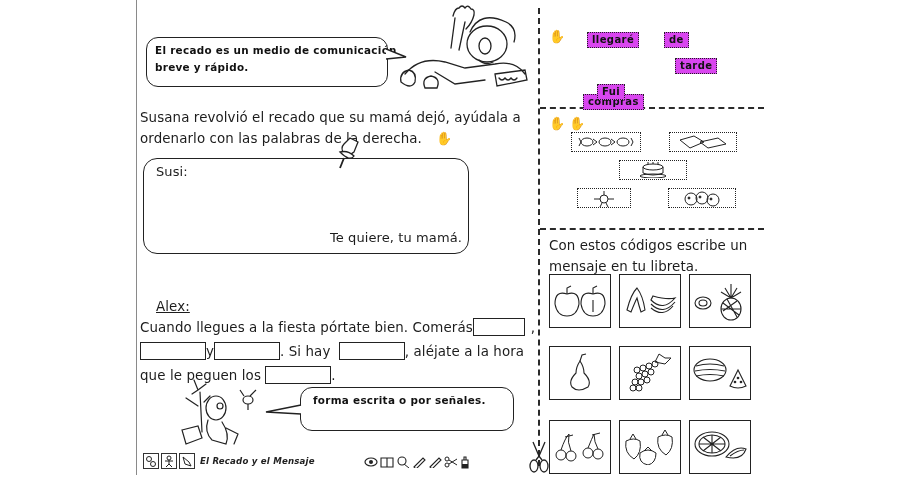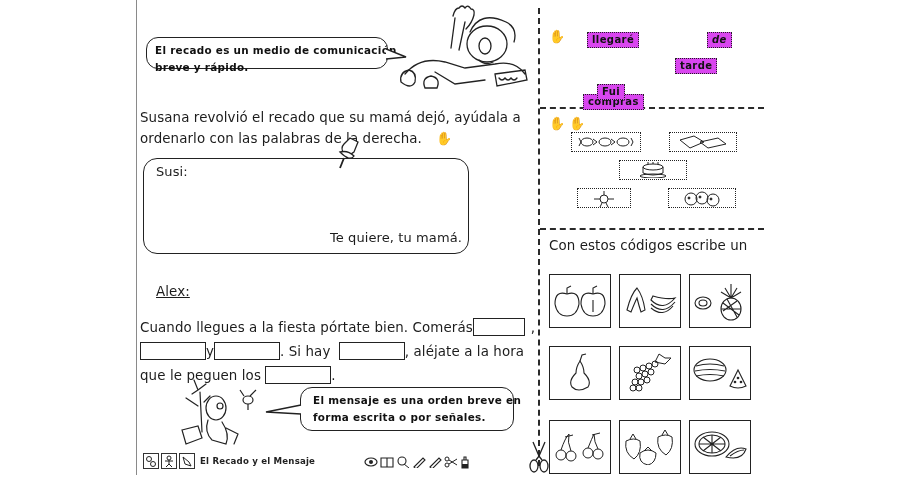--- a/index.html
+++ b/index.html
@@ -40,21 +40,21 @@
     svg { display: block; }
   </style>
 </head>
 <body>
 
 <div class="abs left-rule"></div>
 <div class="abs vdash"></div>
 <div class="abs hdash" style="left:540px; top:107px; width:224px;"></div>
 <div class="abs hdash" style="left:540px; top:228px; width:224px;"></div>
 
-<div class="abs bubble" style="left:146px; top:37px; width:242px; height:32px;">
+<div class="abs bubble" style="left:146px; top:37px; width:242px; height:50px;">
   <div class="bubble-text" style="position:absolute; left:8px; top:4px; white-space:nowrap;">
     <div>El recado es un medio de comunicación</div>
     <div>breve y rápido.</div>
   </div>
 </div>
 <svg class="abs" style="left:386px; top:47px;" width="22" height="16">
   <polyline points="0,2 20,10 0,12" fill="#fff" stroke="#222" stroke-width="1.5"></polyline>
 </svg>
 
 <svg class="abs" style="left:395px; top:2px;" width="135" height="95" viewBox="0 0 135 95">
@@ -90,21 +90,21 @@
   <g fill="#fff" stroke="#222" stroke-width="1.3">
     <path d="M16,2 l8,4 l-4,10 q-4,4 -10,2 q-4,-6 0,-10z"></path>
     <path d="M6,16 q8,-2 14,4 q-4,6 -14,-4z"></path>
     <path d="M10,22 l-4,10" stroke-width="1.8"></path>
   </g>
 </svg>
 
 <div class="abs body-text" style="left:140px; top:256px; white-space:nowrap;">
 </div>
 
-<div class="abs body-text" style="left:156px; top:281px;text-decoration:underline;">Alex:</div>
+<div class="abs body-text" style="left:156px; top:296px;text-decoration:underline;">Alex:</div>
 
 <div class="abs body-text" style="left:140px; top:316px; width:392px; line-height:24px; white-space:nowrap;">
   <div>
     <span>Cuando llegues a la fiesta pórtate bien. Comerás</span><span class="blank" style="width:52px;"></span><span style="margin-left:6px;">,</span>
   </div>
   <div>
     <span class="blank" style="width:66px;"></span><span>y</span><span class="blank" style="width:66px;"></span><span>. Si hay</span>
     <span class="blank" style="width:66px; margin-left:4px;"></span><span>, aléjate a la hora</span>
   </div>
   <div>
@@ -124,29 +124,28 @@
     <path d="M50,50 l12,6 l-4,10"></path>
   </g>
   <g fill="none" stroke="#222" stroke-width="1.2">
     <ellipse cx="72" cy="22" rx="5" ry="4"></ellipse>
     <path d="M68,18 l-4,-6 M74,18 l6,-6 M72,26 l0,6"></path>
   </g>
 </svg>
 
 <div class="abs bubble" style="left:300px; top:387px; width:214px; height:44px;">
   <div class="bubble-text" style="position:absolute; left:12px; top:4px; white-space:nowrap;">
-    <div>El mensaje es una orden breve en</div>
     <div>forma escrita o por señales.</div>
   </div>
 </div>
 <svg class="abs" style="left:264px; top:404px;" width="38" height="14">
   <polyline points="37,1 2,8 37,10" fill="#fff" stroke="#222" stroke-width="1.5"></polyline>
 </svg>
 
-<div class="abs" style="left:143px; top:453px; display:flex; align-items:center;">
+<div class="abs" style="left:143px; top:453px; display:flex; align-items:center;font-style:italic;">
   <span class="mini-icon">
     <svg width="12" height="12">
         <circle cx="4" cy="4" r="2.5" fill="none" stroke="#222"></circle>
         <circle cx="8" cy="9" r="2.5" fill="none" stroke="#222"></circle>
       </svg>
   </span>
   <span class="mini-icon">
     <svg width="12" height="12">
         <circle cx="6" cy="3" r="2" fill="none" stroke="#222"></circle>
         <path d="M6,5 v4 M2,6 h8 M6,9 l-3,3 M6,9 l3,3" stroke="#222" fill="none"></path>
@@ -185,21 +184,21 @@
       <path d="M5,4 l8,5 M5,8 l8,-5" stroke="#222"></path>
     </svg>
   <svg width="10" height="14">
       <path d="M2,5 h6 v8 h-6z M4,5 v-3 h2 v3" fill="none" stroke="#222" stroke-width="1.1"></path>
       <rect x="2" y="9" width="6" height="4" fill="#222"></rect>
     </svg>
 </div>
 
 <span class="abs hand-icon" style="left:549px; top:30px;">✋</span>
 <div class="abs word-card" style="left:587px; top:32px;">llegaré</div>
-<div class="abs word-card" style="left:707px; top:32px;font-style:italic;">de</div>
+<div class="abs word-card" style="left:664px; top:32px;">de</div>
 <div class="abs word-card" style="left:583px; top:58px;margin-top:36px;">compras</div>
 <div class="abs word-card" style="left:675px; top:58px;">tarde</div>
 <div class="abs word-card" style="left:597px; top:84px;text-align:right;">Fui</div>
 
 <span class="abs hand-icon" style="left:549px; top:117px;">✋ ✋</span>
 
 <div class="abs pic-card" style="left:571px; top:132px; width:70px; height:20px;">
   <svg width="58" height="14">
       <g fill="none" stroke="#222" stroke-width="1">
         <ellipse cx="10" cy="7" rx="6" ry="4"></ellipse>
@@ -242,20 +241,21 @@
         <circle cx="31" cy="11" r="6"></circle>
         <circle cx="7" cy="9" r="1" fill="#222"></circle>
         <circle cx="18" cy="8" r="1" fill="#222"></circle>
         <circle cx="29" cy="10" r="1" fill="#222"></circle>
       </g>
     </svg>
 </div>
 
 <div class="abs body-text" style="left:549px; top:235px; white-space:nowrap;">
   <div>Con estos códigos escribe un</div>
+  <div>mensaje en tu libreta.</div>
 </div>
 
 <div class="abs fruit-box" style="left:549px; top:274px; width:62px; height:54px;">
   <svg width="52" height="34">
       <g fill="none" stroke="#222" stroke-width="1.1">
         <path d="M13,10 q-12,-4 -12,10 q2,12 12,12 q10,0 12,-12 q0,-14 -12,-10z"></path>
         <path d="M13,10 v-6 l4,-2"></path>
         <path d="M39,10 q-12,-4 -12,10 q2,12 12,12 q10,0 12,-12 q0,-14 -12,-10z"></path>
         <path d="M39,10 v-6 l4,-2 M39,16 v12"></path>
       </g>

